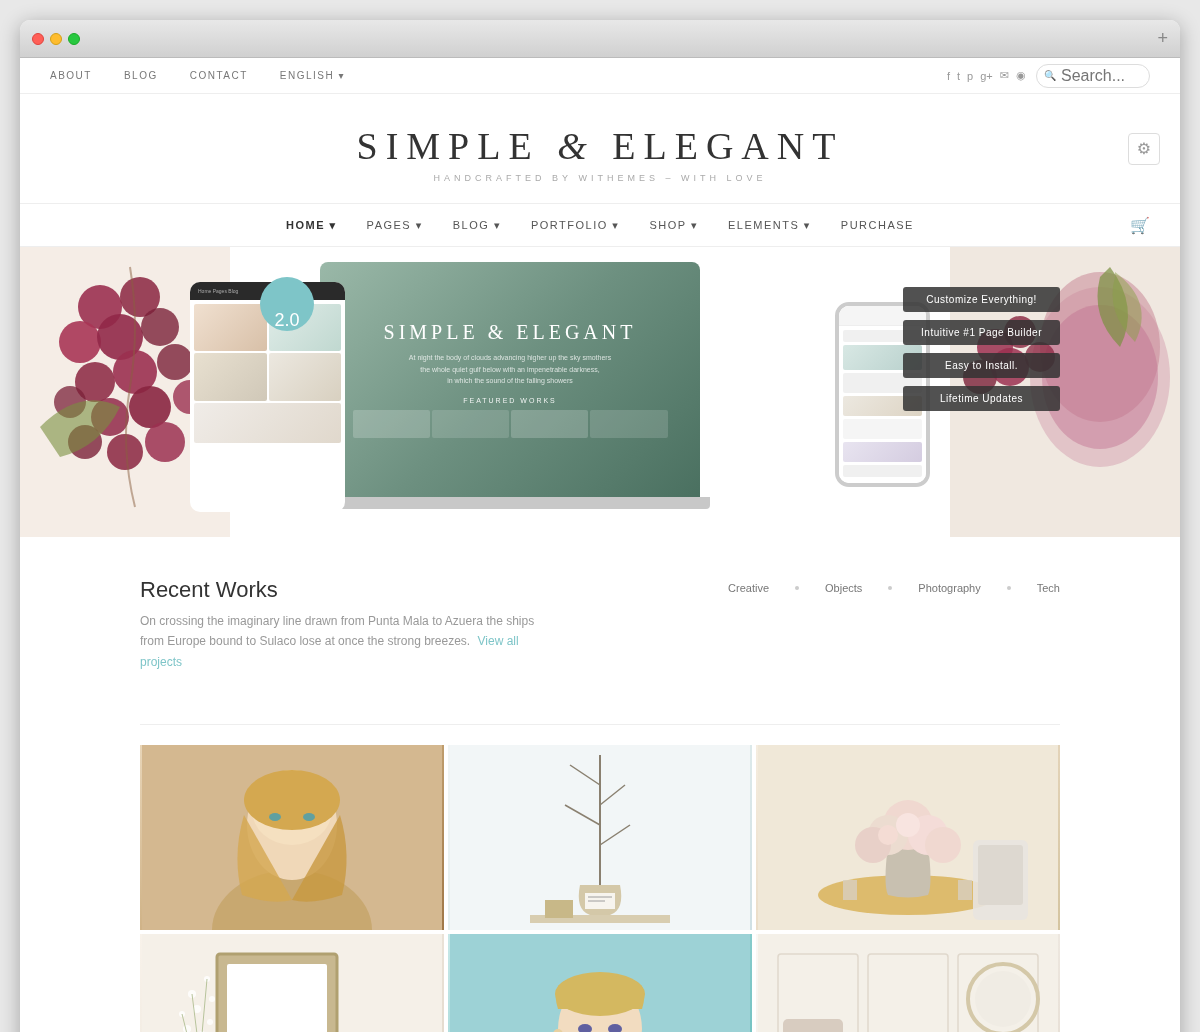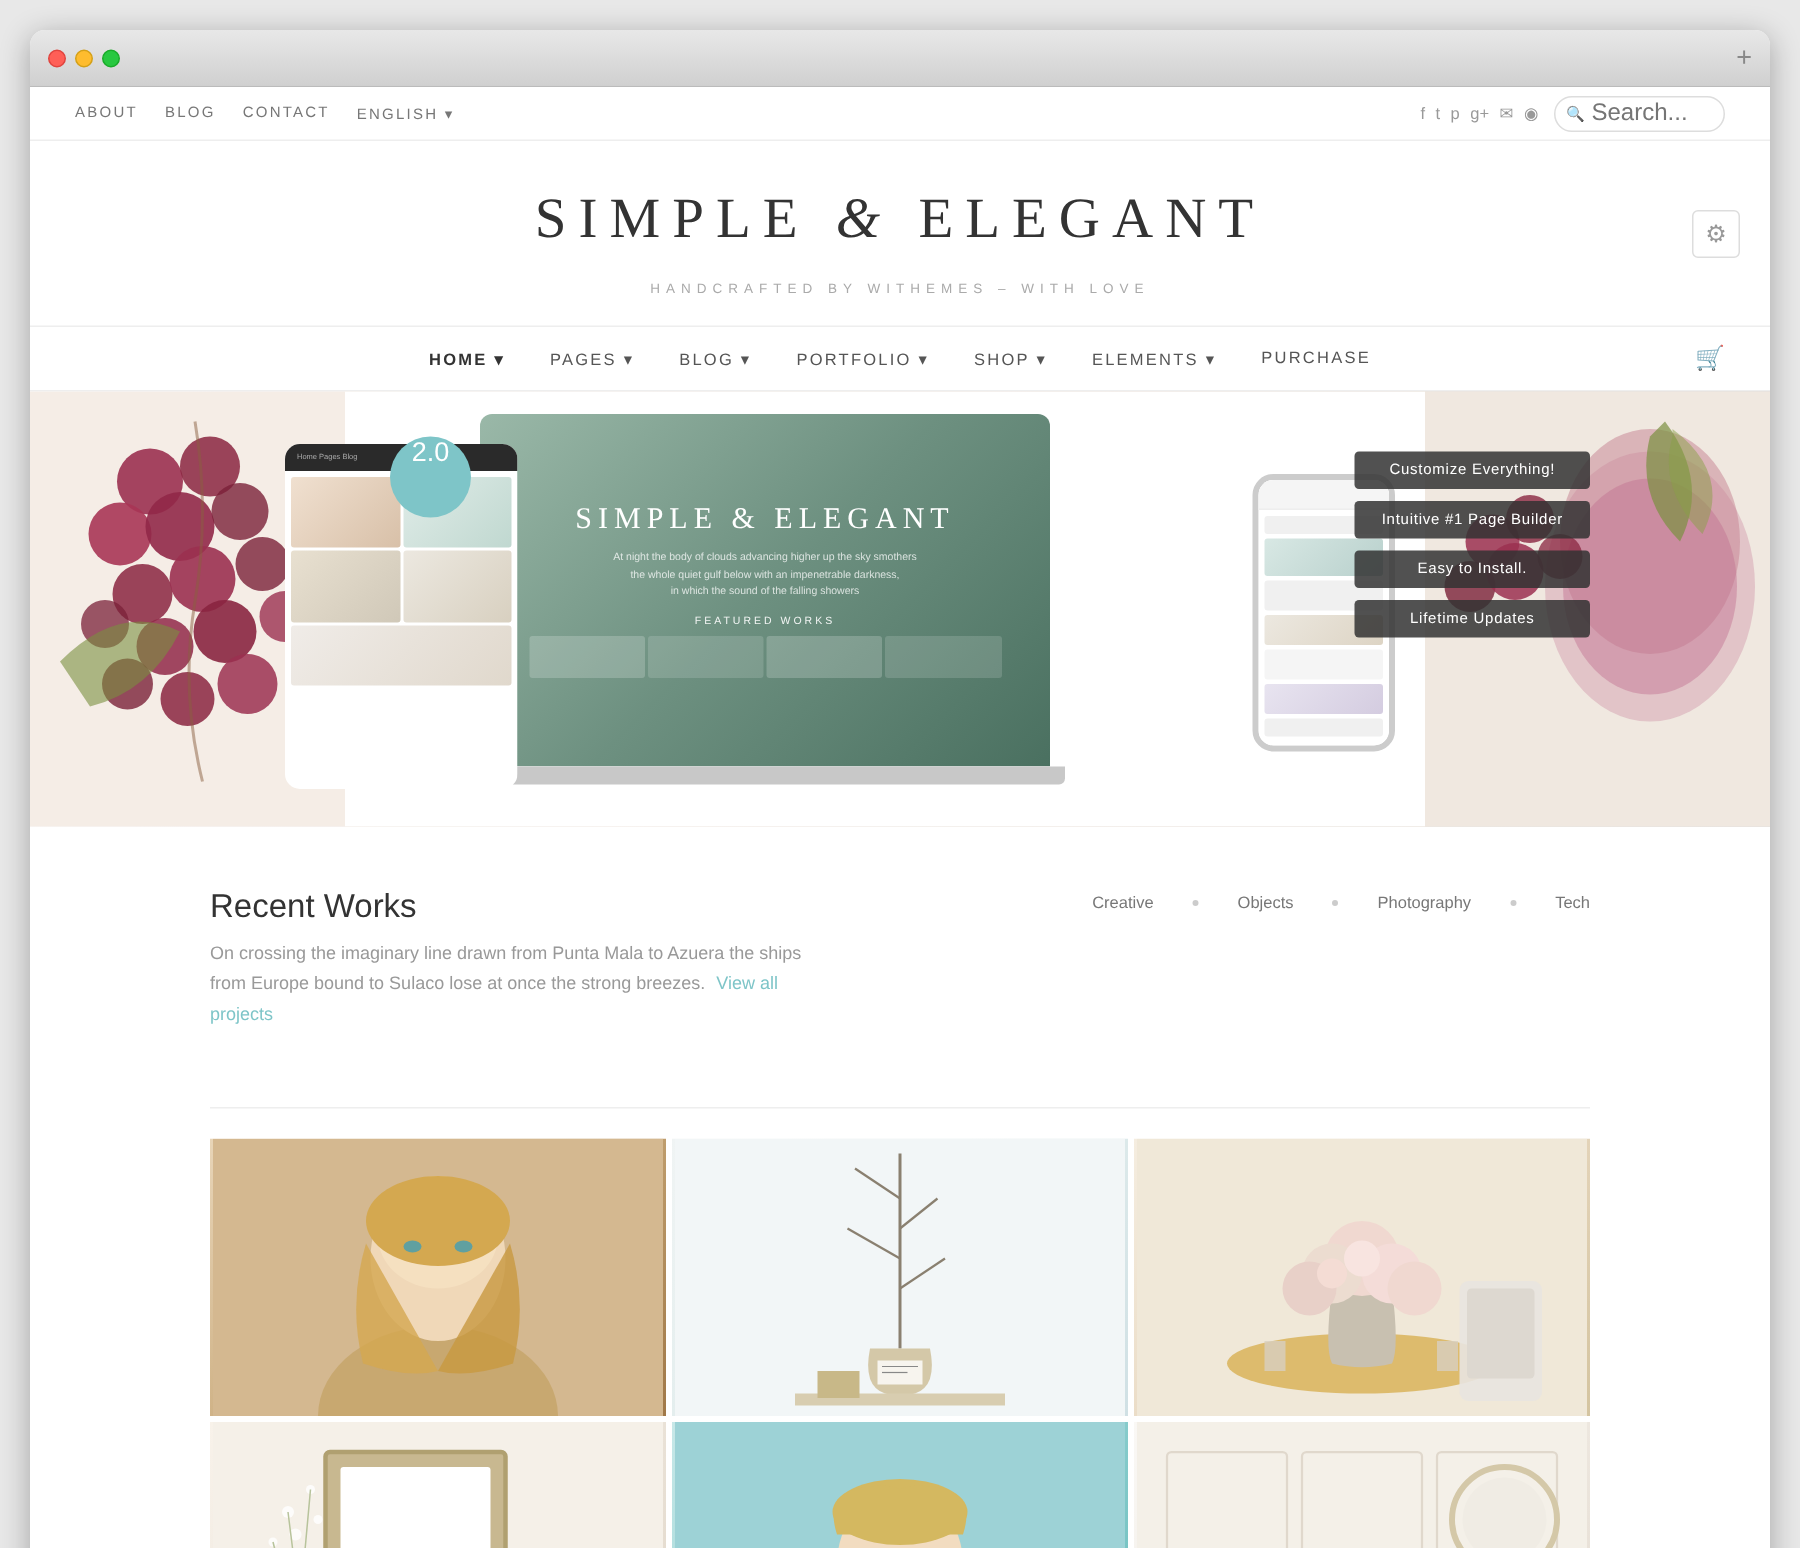--- a/index.html
+++ b/index.html
@@ -75,21 +75,21 @@
       border-bottom: 1px solid #eee;
       height: 36px;
       display: flex;
       align-items: center;
       justify-content: space-between;
       padding: 0 30px;
     }
 
     .top-bar-nav {
       display: flex;
-      gap: 18px;
+      gap: 32px;
     }
 
     .top-bar-nav a {
       font-size: 10px;
       letter-spacing: 1.5px;
       color: #777;
       text-decoration: none;
       text-transform: uppercase;
     }
 
@@ -146,21 +146,21 @@
 
     .site-title .ampersand {
       font-style: italic;
       font-weight: 400;
     }
 
     .site-tagline {
       font-size: 9px;
       letter-spacing: 4px;
       color: #aaa;
-      margin-top: 19px;
+      margin-top: 5px;
       text-transform: uppercase;
     }
 
     .settings-btn {
       position: absolute;
       right: 20px;
       top: 50%;
       transform: translateY(-50%);
       width: 32px;
       height: 32px;
@@ -222,21 +222,21 @@
 
     .version-badge {
       position: absolute;
       left: 240px;
       top: 30px;
       width: 54px;
       height: 54px;
       border-radius: 50%;
       background: #7ec5c8;
       display: flex;
-      align-items: flex-start;
+      align-items: flex-end;
       justify-content: center;
       color: white;
       font-size: 18px;
       font-weight: 300;
       z-index: 20;
     }
 
     .feature-badges {
       position: absolute;
       right: 120px;

